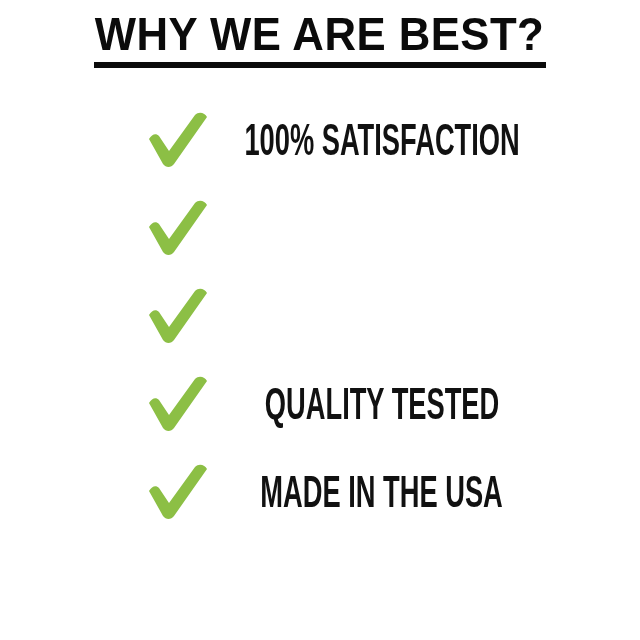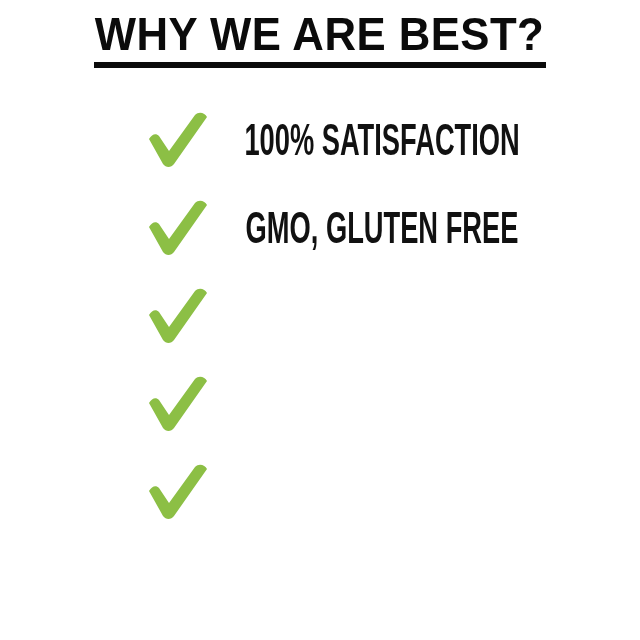--- a/index.html
+++ b/index.html
@@ -124,43 +124,46 @@
       </div>
     </div>
 
 
     <div class="row">
       <div class="check-cell">
         <svg viewBox="0 0 66 56" xmlns="http://www.w3.org/2000/svg" aria-hidden="true">
           <path d="M4 27 C7 22 11 21 14 24 L24 39 L50 3 C54 -1 60 1 62 5 L29 52 C26 56 21 56 18 52 Z" fill="#8CBF45"></path>
         </svg>
       </div>
-      <div class="label-cell">
-        <span class="label-text">GMO, GLUTEN FREE</span>
-      </div>
     </div>
 
     <div class="row">
       <div class="check-cell">
         <svg viewBox="0 0 66 56" xmlns="http://www.w3.org/2000/svg" aria-hidden="true">
           <path d="M4 27 C7 22 11 21 14 24 L24 39 L50 3 C54 -1 60 1 62 5 L29 52 C26 56 21 56 18 52 Z" fill="#8CBF45"></path>
         </svg>
       </div>
     </div>
 
     <div class="row">
       <div class="check-cell">
         <svg viewBox="0 0 66 56" xmlns="http://www.w3.org/2000/svg" aria-hidden="true">
           <path d="M4 27 C7 22 11 21 14 24 L24 39 L50 3 C54 -1 60 1 62 5 L29 52 C26 56 21 56 18 52 Z" fill="#8CBF45"></path>
         </svg>
       </div>
+      <div class="label-cell">
+        <span class="label-text">QUALITY TESTED</span>
+      </div>
     </div>
 
     <div class="row">
       <div class="check-cell">
         <svg viewBox="0 0 66 56" xmlns="http://www.w3.org/2000/svg" aria-hidden="true">
           <path d="M4 27 C7 22 11 21 14 24 L24 39 L50 3 C54 -1 60 1 62 5 L29 52 C26 56 21 56 18 52 Z" fill="#8CBF45"></path>
         </svg>
       </div>
+      <div class="label-cell">
+        <span class="label-text">MADE IN THE USA</span>
+      </div>
     </div>
 
   </div>
 </div>
 
 </body></html>

